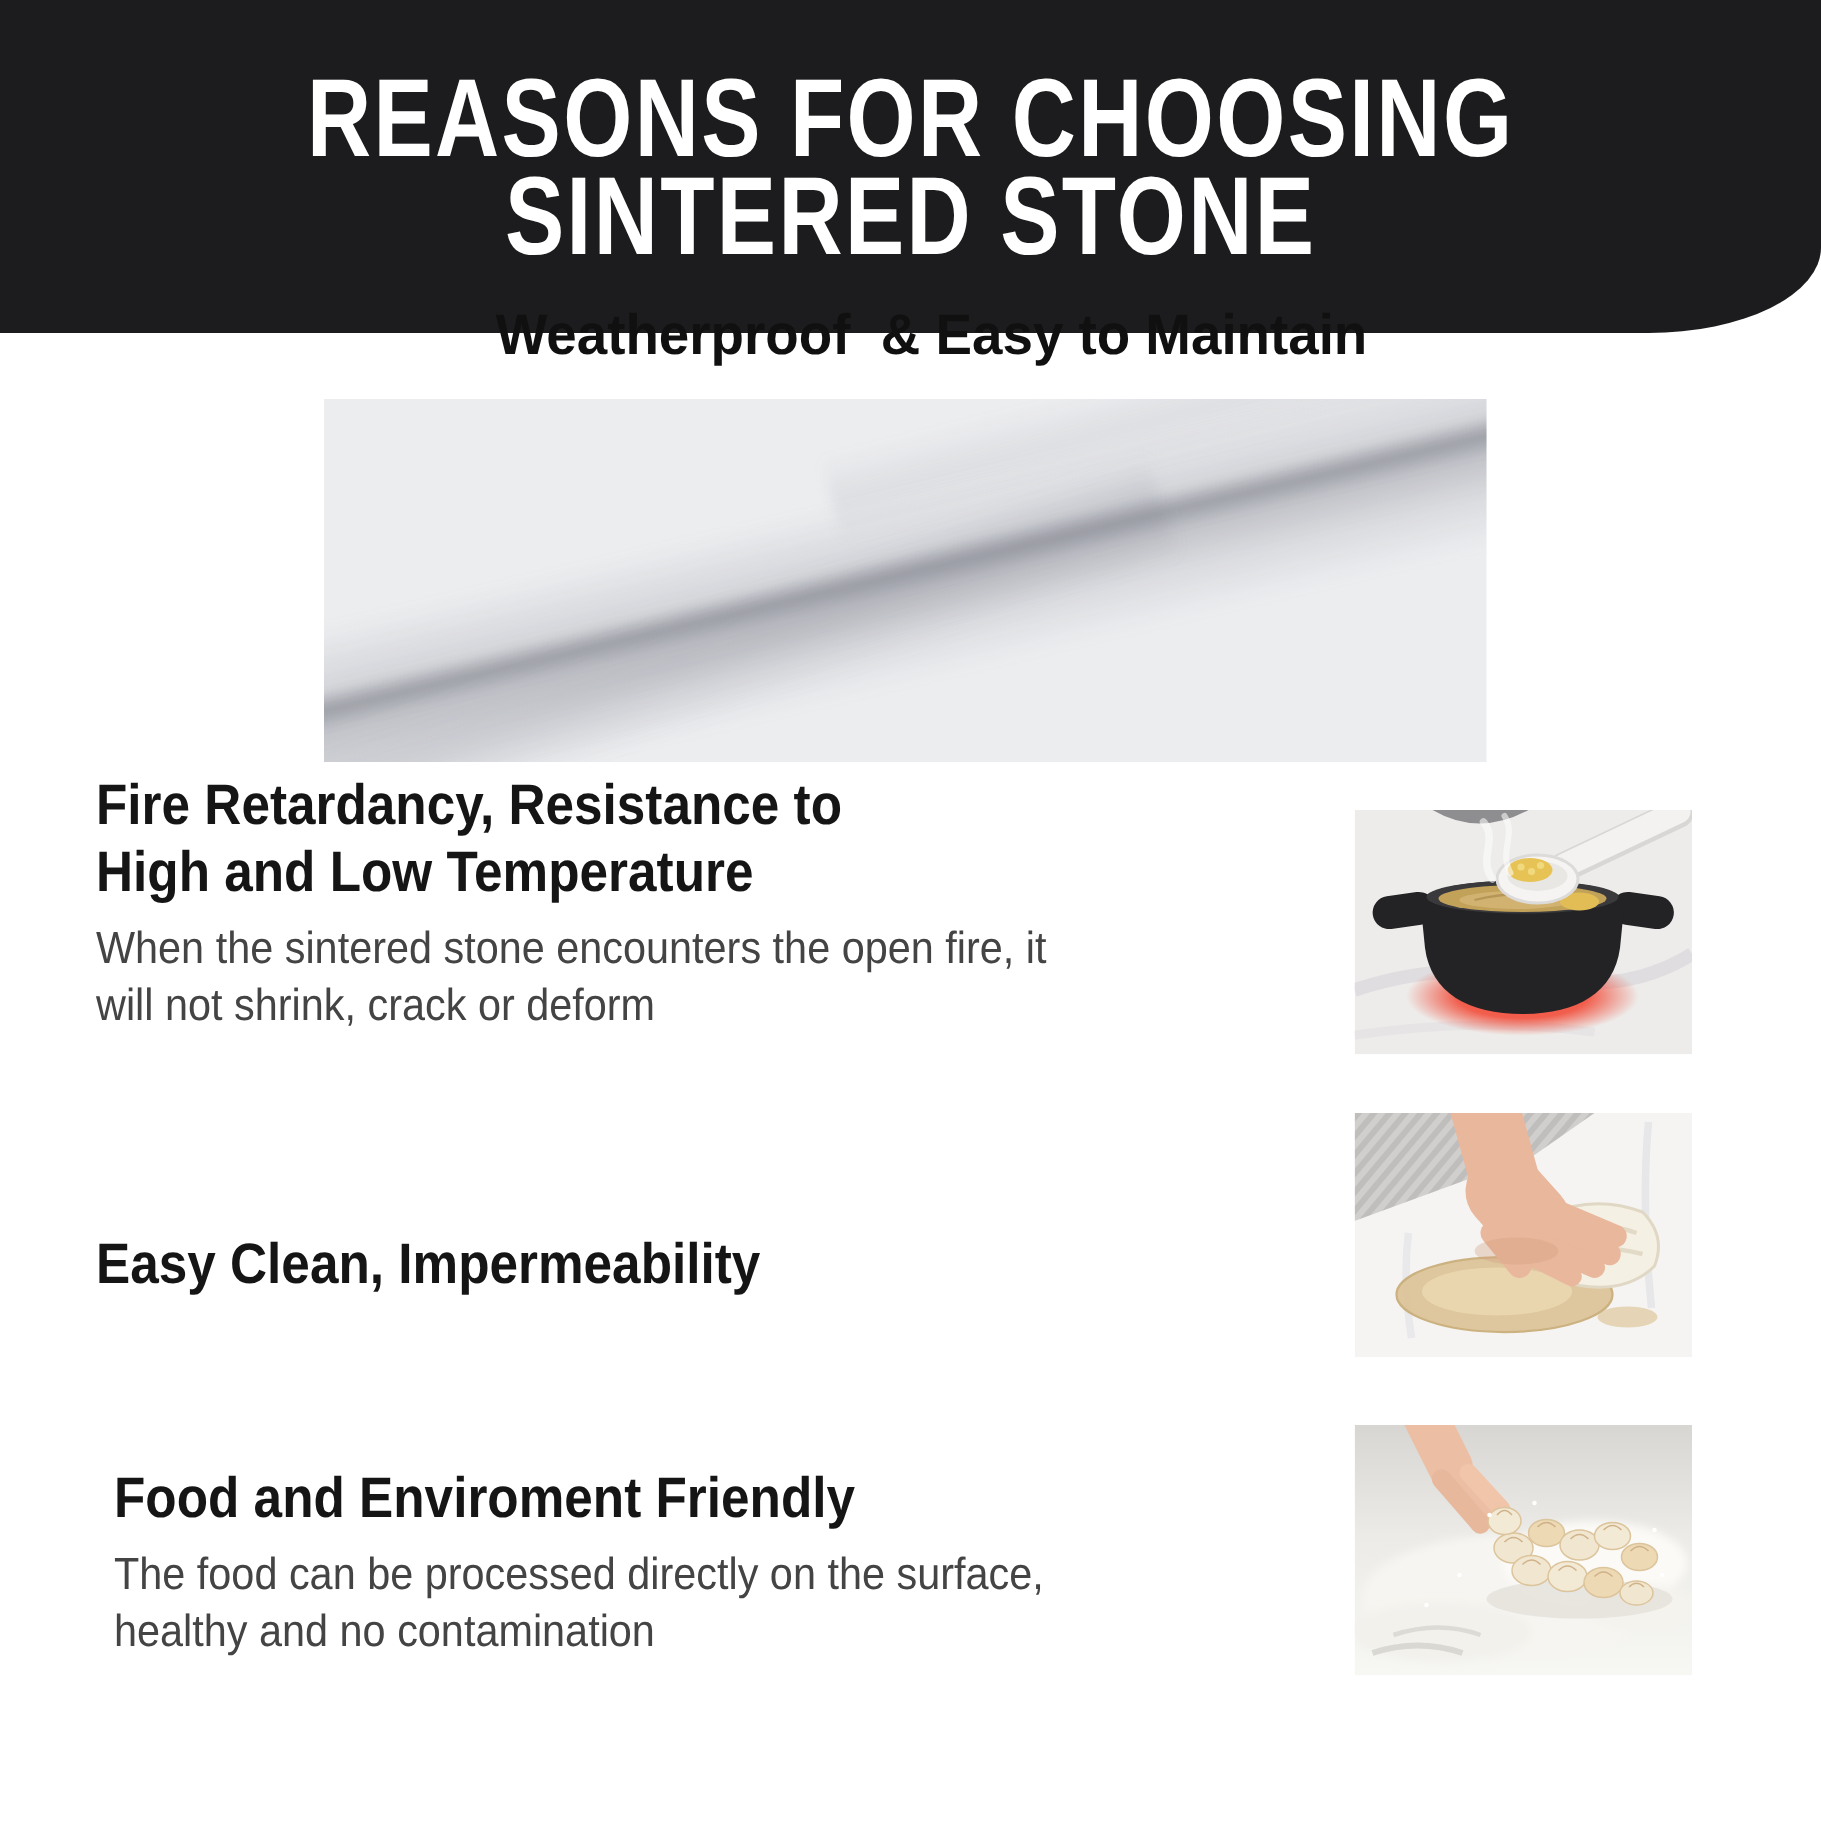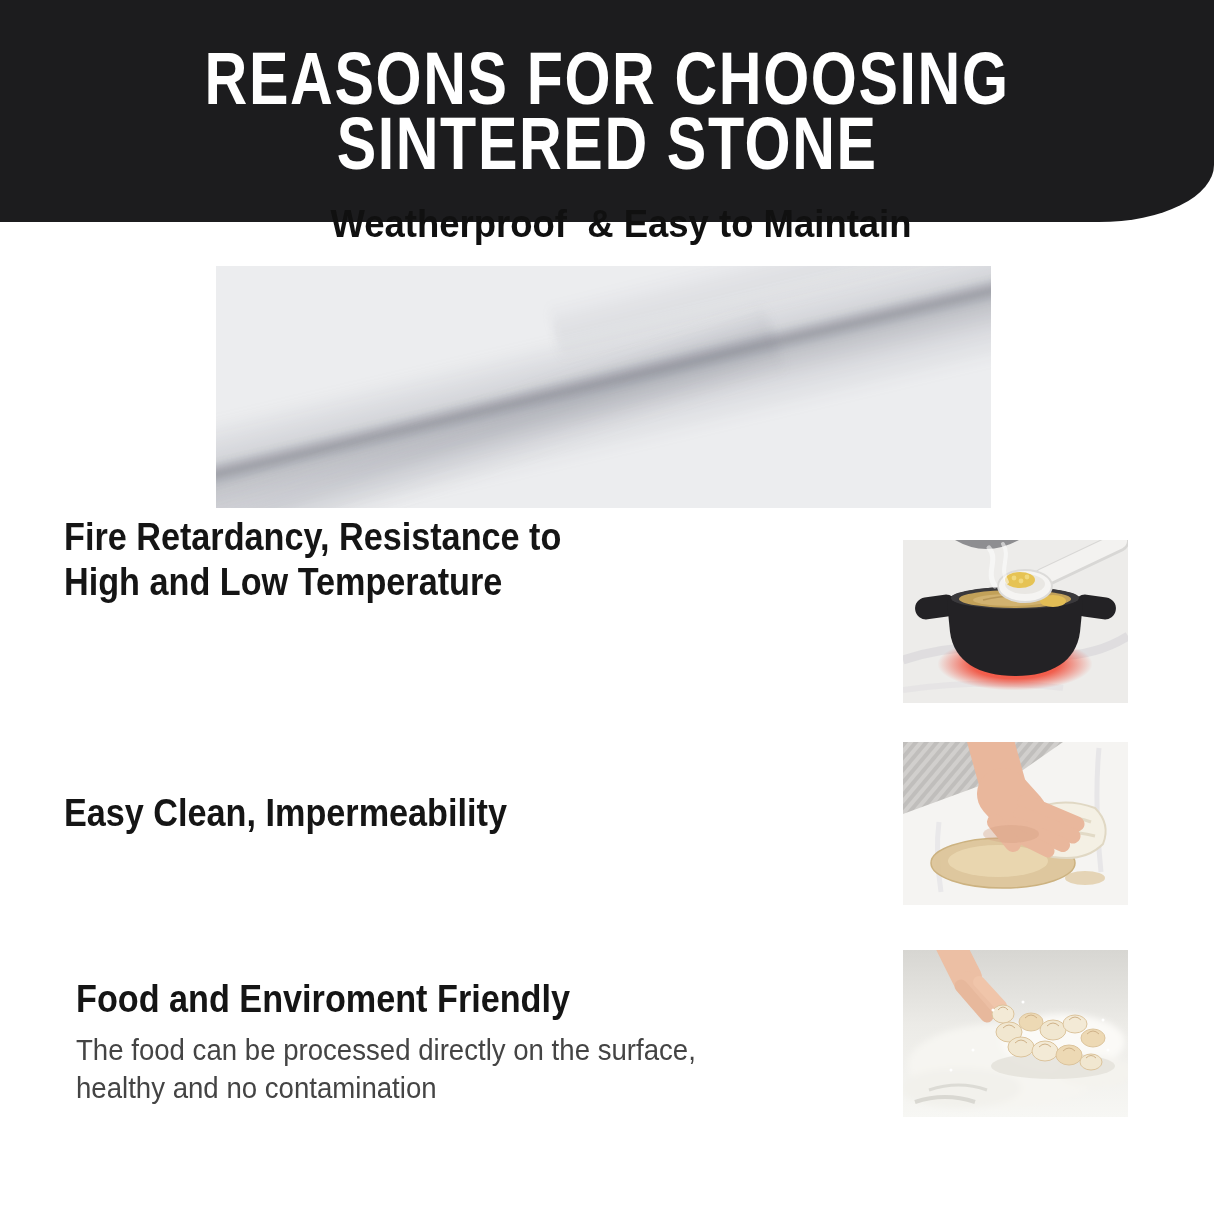--- a/index.html
+++ b/index.html
@@ -60,21 +60,21 @@
     position:absolute; left:330px; top:-30px; width:560px; height:60px;
     transform:rotate(-14deg);
     background:linear-gradient(to bottom,
       rgba(120,122,136,0) 0%, rgba(120,122,136,0.12) 50%, rgba(120,122,136,0) 100%);
     filter:blur(4px);
   }
 
   
   .section { position:absolute; left:64px; width:810px; }
   .sec-1 { top:515px; }
-  .sec-2 { top:791px; }
+  .sec-2 { top:821px; }
   .sec-3 { top:977px;margin-left:12px; }
   .h2line {
     font-size:38px; font-weight:700; color:#151515; line-height:45px;
     transform:scaleX(0.90); transform-origin:left; white-space:nowrap;
   }
   .bodyblock { margin-top:9px; }
   .bodyline {
     font-size:30px; font-weight:400; color:#444444; line-height:38px;
     transform:scaleX(0.92); transform-origin:left; white-space:nowrap;
   }
@@ -103,20 +103,24 @@
   <div class="marble">
     <div class="vein-a"></div>
     <div class="vein-b"></div>
     <div class="vein-c"></div>
     <div class="vein-d"></div>
   </div>
 
   <div class="section sec-1">
     <div class="h2line">Fire Retardancy, Resistance to</div>
     <div class="h2line">High and Low Temperature</div>
+    <div class="bodyblock">
+      <div class="bodyline">When the sintered stone encounters the open fire, it</div>
+      <div class="bodyline">will not shrink, crack or deform</div>
+    </div>
   </div>
 
   <div class="section sec-2">
     <div class="h2line">Easy Clean, Impermeability</div>
   </div>
 
   <div class="section sec-3">
     <div class="h2line">Food and Enviroment Friendly</div>
     <div class="bodyblock">
       <div class="bodyline">The food can be processed directly on the surface,</div>

